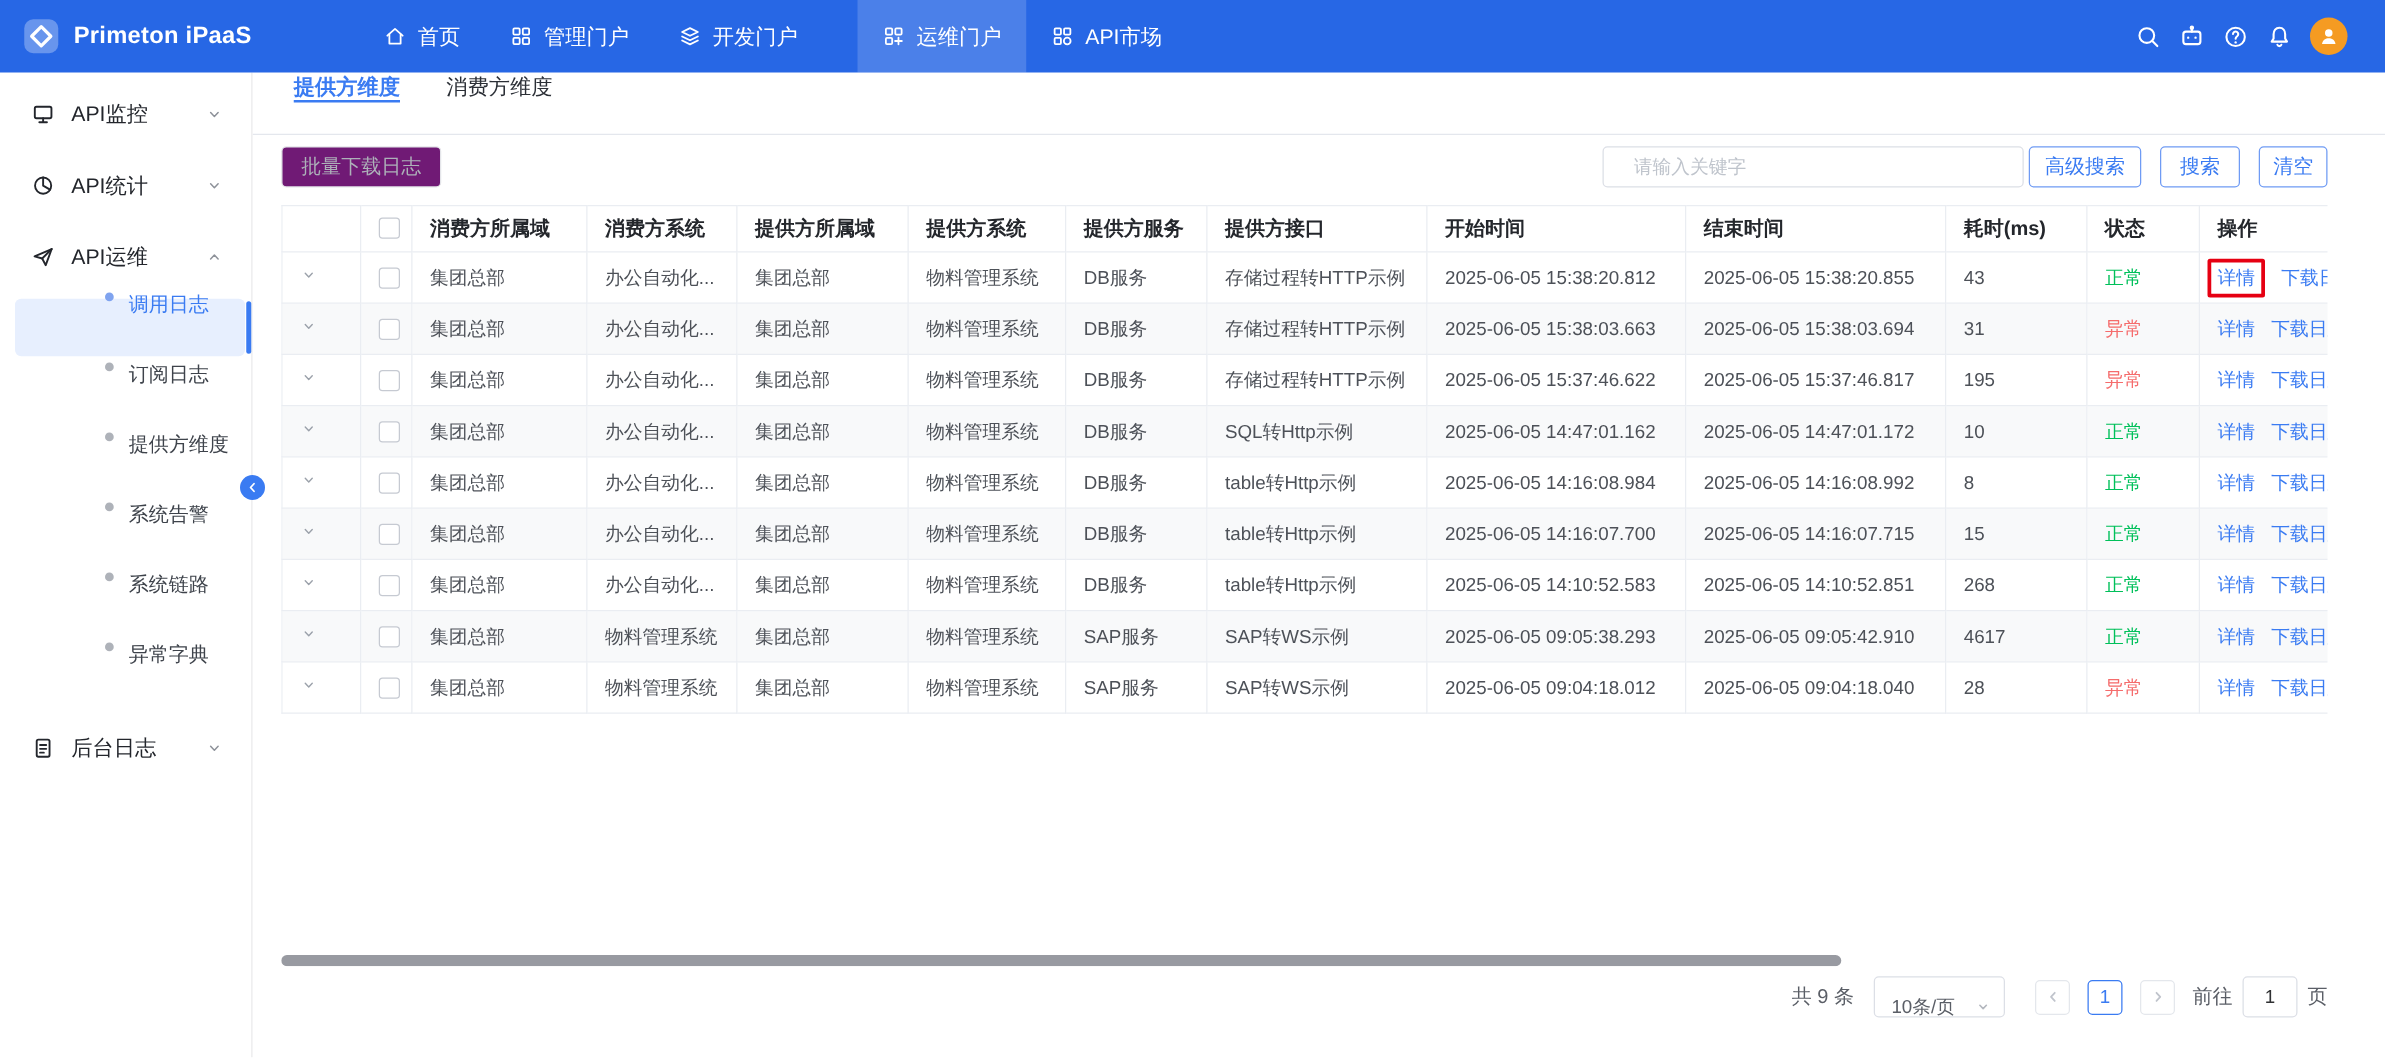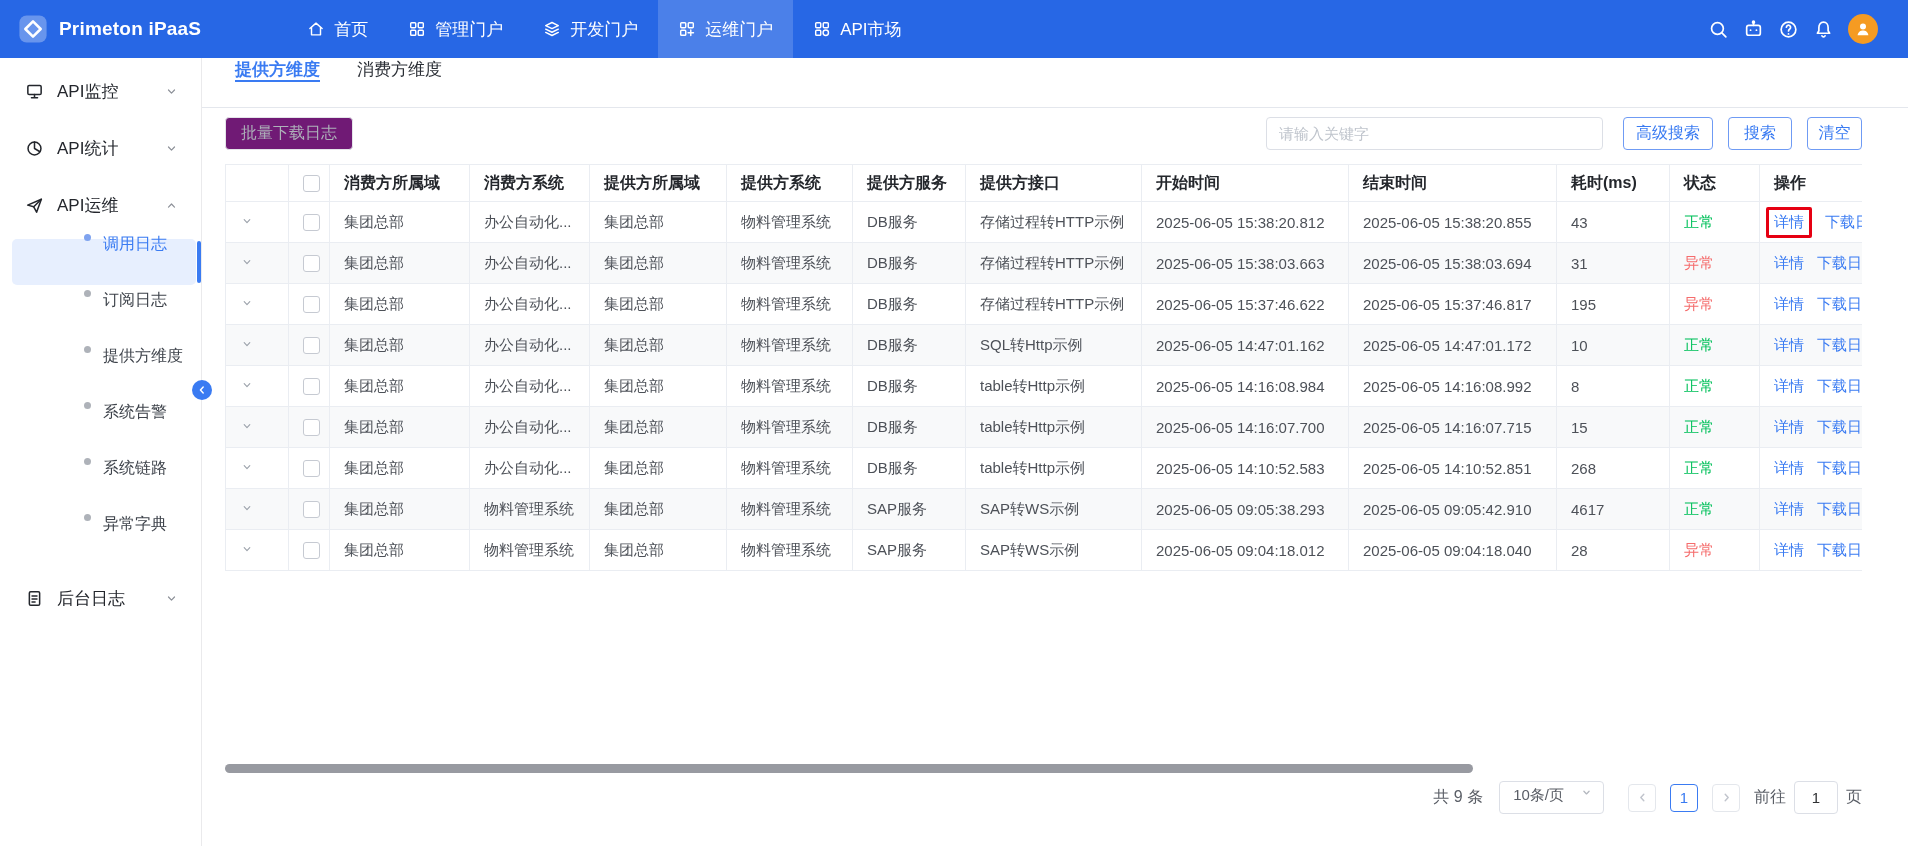--- a/index.html
+++ b/index.html
@@ -12,21 +12,21 @@
   .icn svg{display:block;}
 
   
   .topnav{position:absolute;top:0;left:0;right:0;height:58px;background:var(--navbar,#2767e5);
     display:flex;align-items:center;color:#fff;z-index:7;}
   .brand{display:flex;align-items:center;padding-left:17px;gap:10px;}
   .logo svg{width:32px;height:32px;}
   .brand-title{font-size:19px;font-weight:bold;letter-spacing:.2px;white-space:nowrap;}
   .nav-items{display:flex;height:100%;margin-left:86px;}
   .nav-item{display:flex;align-items:center;gap:9px;padding:0 20px;font-size:17px;cursor:pointer;white-space:nowrap;}
-  .nav-item.active{background:rgba(255,255,255,.17);}
+  .nav-item.active{background:rgba(255,255,255,.17);margin-left:28px;}
   .nav-item .icn svg{width:18px;height:18px;}
   .nav-right{margin-left:auto;display:flex;align-items:center;gap:14px;padding-right:30px;}
   .nav-right .icn{cursor:pointer;}
   .nav-right .icn svg{width:21px;height:21px;}
   .avatar{width:30px;height:30px;border-radius:50%;background:var(--avatar,#f59b22);
     display:inline-flex;align-items:center;justify-content:center;cursor:pointer;}
   .avatar svg{width:20px;height:20px;}
 
   
   .sidebar{position:absolute;top:58px;left:0;width:202px;bottom:0;background:#fff;
@@ -62,21 +62,21 @@
     background:var(--accent,#3a7bf2);}
   .content{padding:9px 46px 0 23px;}
 
   
   .toolbar{display:flex;align-items:center;height:33px;margin-bottom:14px;}
   .btn{height:33px;border-radius:4px;font-size:16px;font-family:inherit;cursor:pointer;
     box-sizing:border-box;white-space:nowrap;}
   .btn-disabled{background:#701a75;color:#adb1b9;border:1px solid #e4e5e9;padding:0 15px;cursor:not-allowed;}
   .toolbar-right{margin-left:auto;display:flex;align-items:center;}
   .kw-input{width:337px;height:33px;box-sizing:border-box;border:1px solid #dcdfe6;border-radius:4px;
-    padding:0 12px;font-size:15px;font-family:inherit;color:#303133;margin-right:20px;outline:none;}
+    padding:0 24px;font-size:15px;font-family:inherit;color:#303133;margin-right:4px;outline:none;}
   .kw-input::placeholder{color:#bfc4cc;}
   .btn-outline{background:#fff;border:1px solid #6f9bf4;color:var(--accent,#3a7bf2);}
   .btn-adv{width:90px;}
   .btn-search{width:64px;margin-left:15px;}
   .btn-clear{width:55px;margin-left:15px;}
 
   
   .table-area{position:relative;height:609px;overflow:hidden;}
   .log-table{border-collapse:collapse;table-layout:fixed;width:1734px;}
   .log-table th,.log-table td{border-right:1px solid #eaedf2;border-bottom:1px solid #eaedf2;
@@ -98,21 +98,21 @@
   .annotated{display:inline-block;border:3px solid var(--annotation,#e60012);border-radius:2px;
     padding:3px 5px;margin:-6px 0 -6px -8px;}
   .hscroll{position:absolute;left:0;bottom:0;width:100%;height:9px;}
   .hscroll .thumb{position:absolute;left:0;top:0;height:9px;width:1248px;background:#989aa1;
     border-radius:5px;cursor:pointer;}
 
   
   .pagination{display:flex;align-items:center;justify-content:flex-end;height:33px;margin-top:8px;
     font-size:16px;color:#5a5e66;}
   .page-size{height:33px;box-sizing:border-box;border:1px solid #dcdfe6;border-radius:4px;
-    display:flex;align-items:flex-start;padding:4px 10px 0 13px;gap:16px;margin-left:16px;
+    display:flex;align-items:center;padding:16px 10px 0 13px;gap:16px;margin-left:16px;
     color:#5a5e66;font-size:15px;cursor:pointer;background:#fff;}
   .page-size .caret{color:#b4b8bf;}
   .page-size .caret svg{width:13px;height:13px;}
   .pg-btn{width:28px;height:28px;box-sizing:border-box;border:1px solid #e4e7ec;background:#fff;
     border-radius:4px;display:flex;align-items:center;justify-content:center;color:#c0c4cc;
     cursor:pointer;padding:0;font-family:inherit;}
   .pg-btn svg{width:13px;height:13px;}
   .pg-btn.prev{margin-left:24px;}
   .pg-btn.current{margin-left:14px;border-color:var(--accent,#3a7bf2);color:var(--accent,#3a7bf2);font-size:15px;}
   .pg-btn.next{margin-left:14px;}

